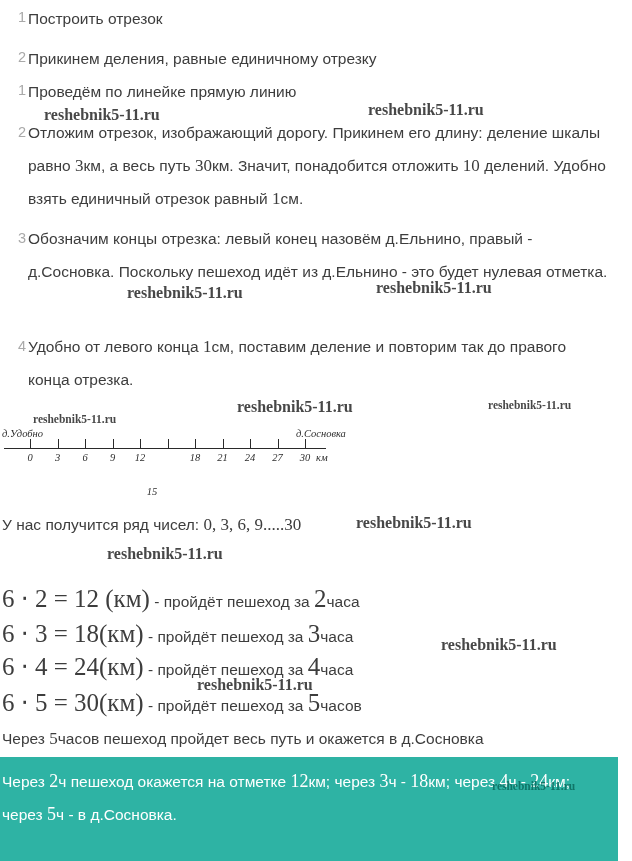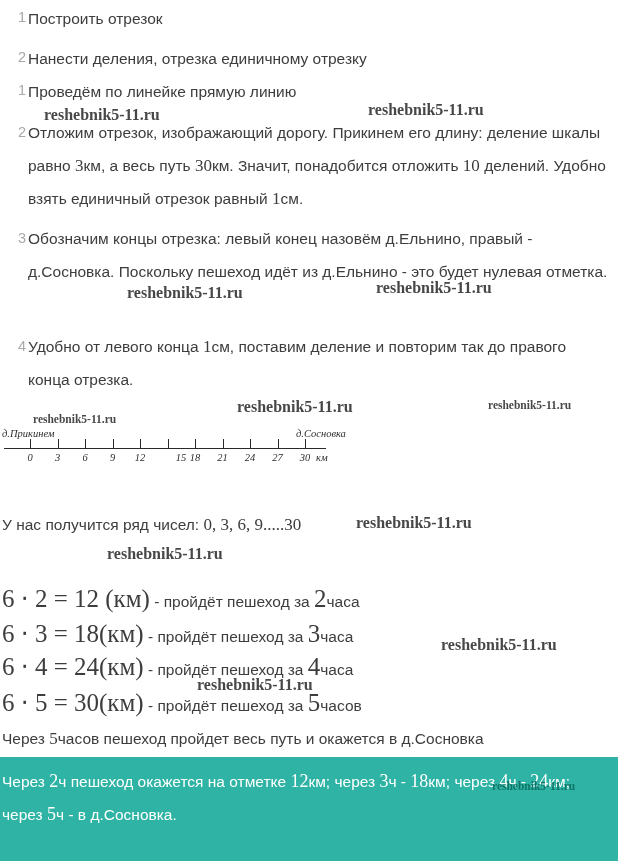--- a/index.html
+++ b/index.html
@@ -90,57 +90,57 @@
 <body>
 
 <div class="page">
 
   <div class="step" style="top:8px">
     <span class="step-num">1</span>
     <div class="step-text"><span class="plain">Построить отрезок</span></div>
   </div>
   <div class="step" style="top:48px">
     <span class="step-num">2</span>
-    <div class="step-text"><span class="plain">Нанести деления, отрезка единичному отрезку</span></div>
+    <div class="step-text"><span class="plain">Прикинем деления, равные единичному отрезку</span></div>
   </div>
 
   <div class="step" style="top:81px">
     <span class="step-num">1</span>
     <div class="step-text"><span class="plain">Проведём по линейке прямую линию</span></div>
   </div>
   <div class="step multi" style="top:116px">
     <span class="step-num">2</span>
     <div class="step-text"><span class="plain">Отложим отрезок, изображающий дорогу. Прикинем его длину: деление шкалы равно </span><span class="math">3</span><span class="plain">км, а весь путь </span><span class="math">30</span><span class="plain">км. Значит, понадобится отложить </span><span class="math">10</span><span class="plain"> делений. Удобно взять единичный отрезок равный </span><span class="math">1</span><span class="plain">см.</span></div>
   </div>
   <div class="step multi" style="top:222px">
     <span class="step-num">3</span>
     <div class="step-text"><span class="plain">Обозначим концы отрезка: левый конец назовём д.Ельнино, правый - д.Сосновка. Поскольку пешеход идёт из д.Ельнино - это будет нулевая отметка.</span></div>
   </div>
   <div class="step multi" style="top:330px">
     <span class="step-num">4</span>
     <div class="step-text"><span class="plain">Удобно от левого конца </span><span class="math">1</span><span class="plain">см, поставим деление и повторим так до правого конца отрезка.</span></div>
   </div>
 
   <div class="diagram">
-    <span class="dg-label left">д.Прикинем</span>
+    <span class="dg-label left">д.Удобно</span>
     <span class="dg-label right">д.Сосновка</span>
     <div class="dg-line"></div>
     <div>
         <div class="tick" style="left: 30px;"></div>
         <div class="tick-label" style="left: 30px;">0</div>
         <div class="tick" style="left: 57.5px;"></div>
         <div class="tick-label" style="left: 57.5px;">3</div>
         <div class="tick" style="left: 85px;"></div>
         <div class="tick-label" style="left: 85px;">6</div>
         <div class="tick" style="left: 112.5px;"></div>
         <div class="tick-label" style="left: 112.5px;">9</div>
         <div class="tick" style="left: 140px;"></div>
         <div class="tick-label" style="left: 140px;">12</div>
         <div class="tick" style="left: 167.5px;"></div>
-        <div class="tick-label" style="left: 181px;">15</div>
+        <div class="tick-label" style="left: 152px; margin-top: 34px;">15</div>
         <div class="tick" style="left: 195px;"></div>
         <div class="tick-label" style="left: 195px;">18</div>
         <div class="tick" style="left: 222.5px;"></div>
         <div class="tick-label" style="left: 222.5px;">21</div>
         <div class="tick" style="left: 250px;"></div>
         <div class="tick-label" style="left: 250px;">24</div>
         <div class="tick" style="left: 277.5px;"></div>
         <div class="tick-label" style="left: 277.5px;">27</div>
         <div class="tick" style="left: 305px;"></div>
         <div class="tick-label" style="left: 305px;">30</div>

